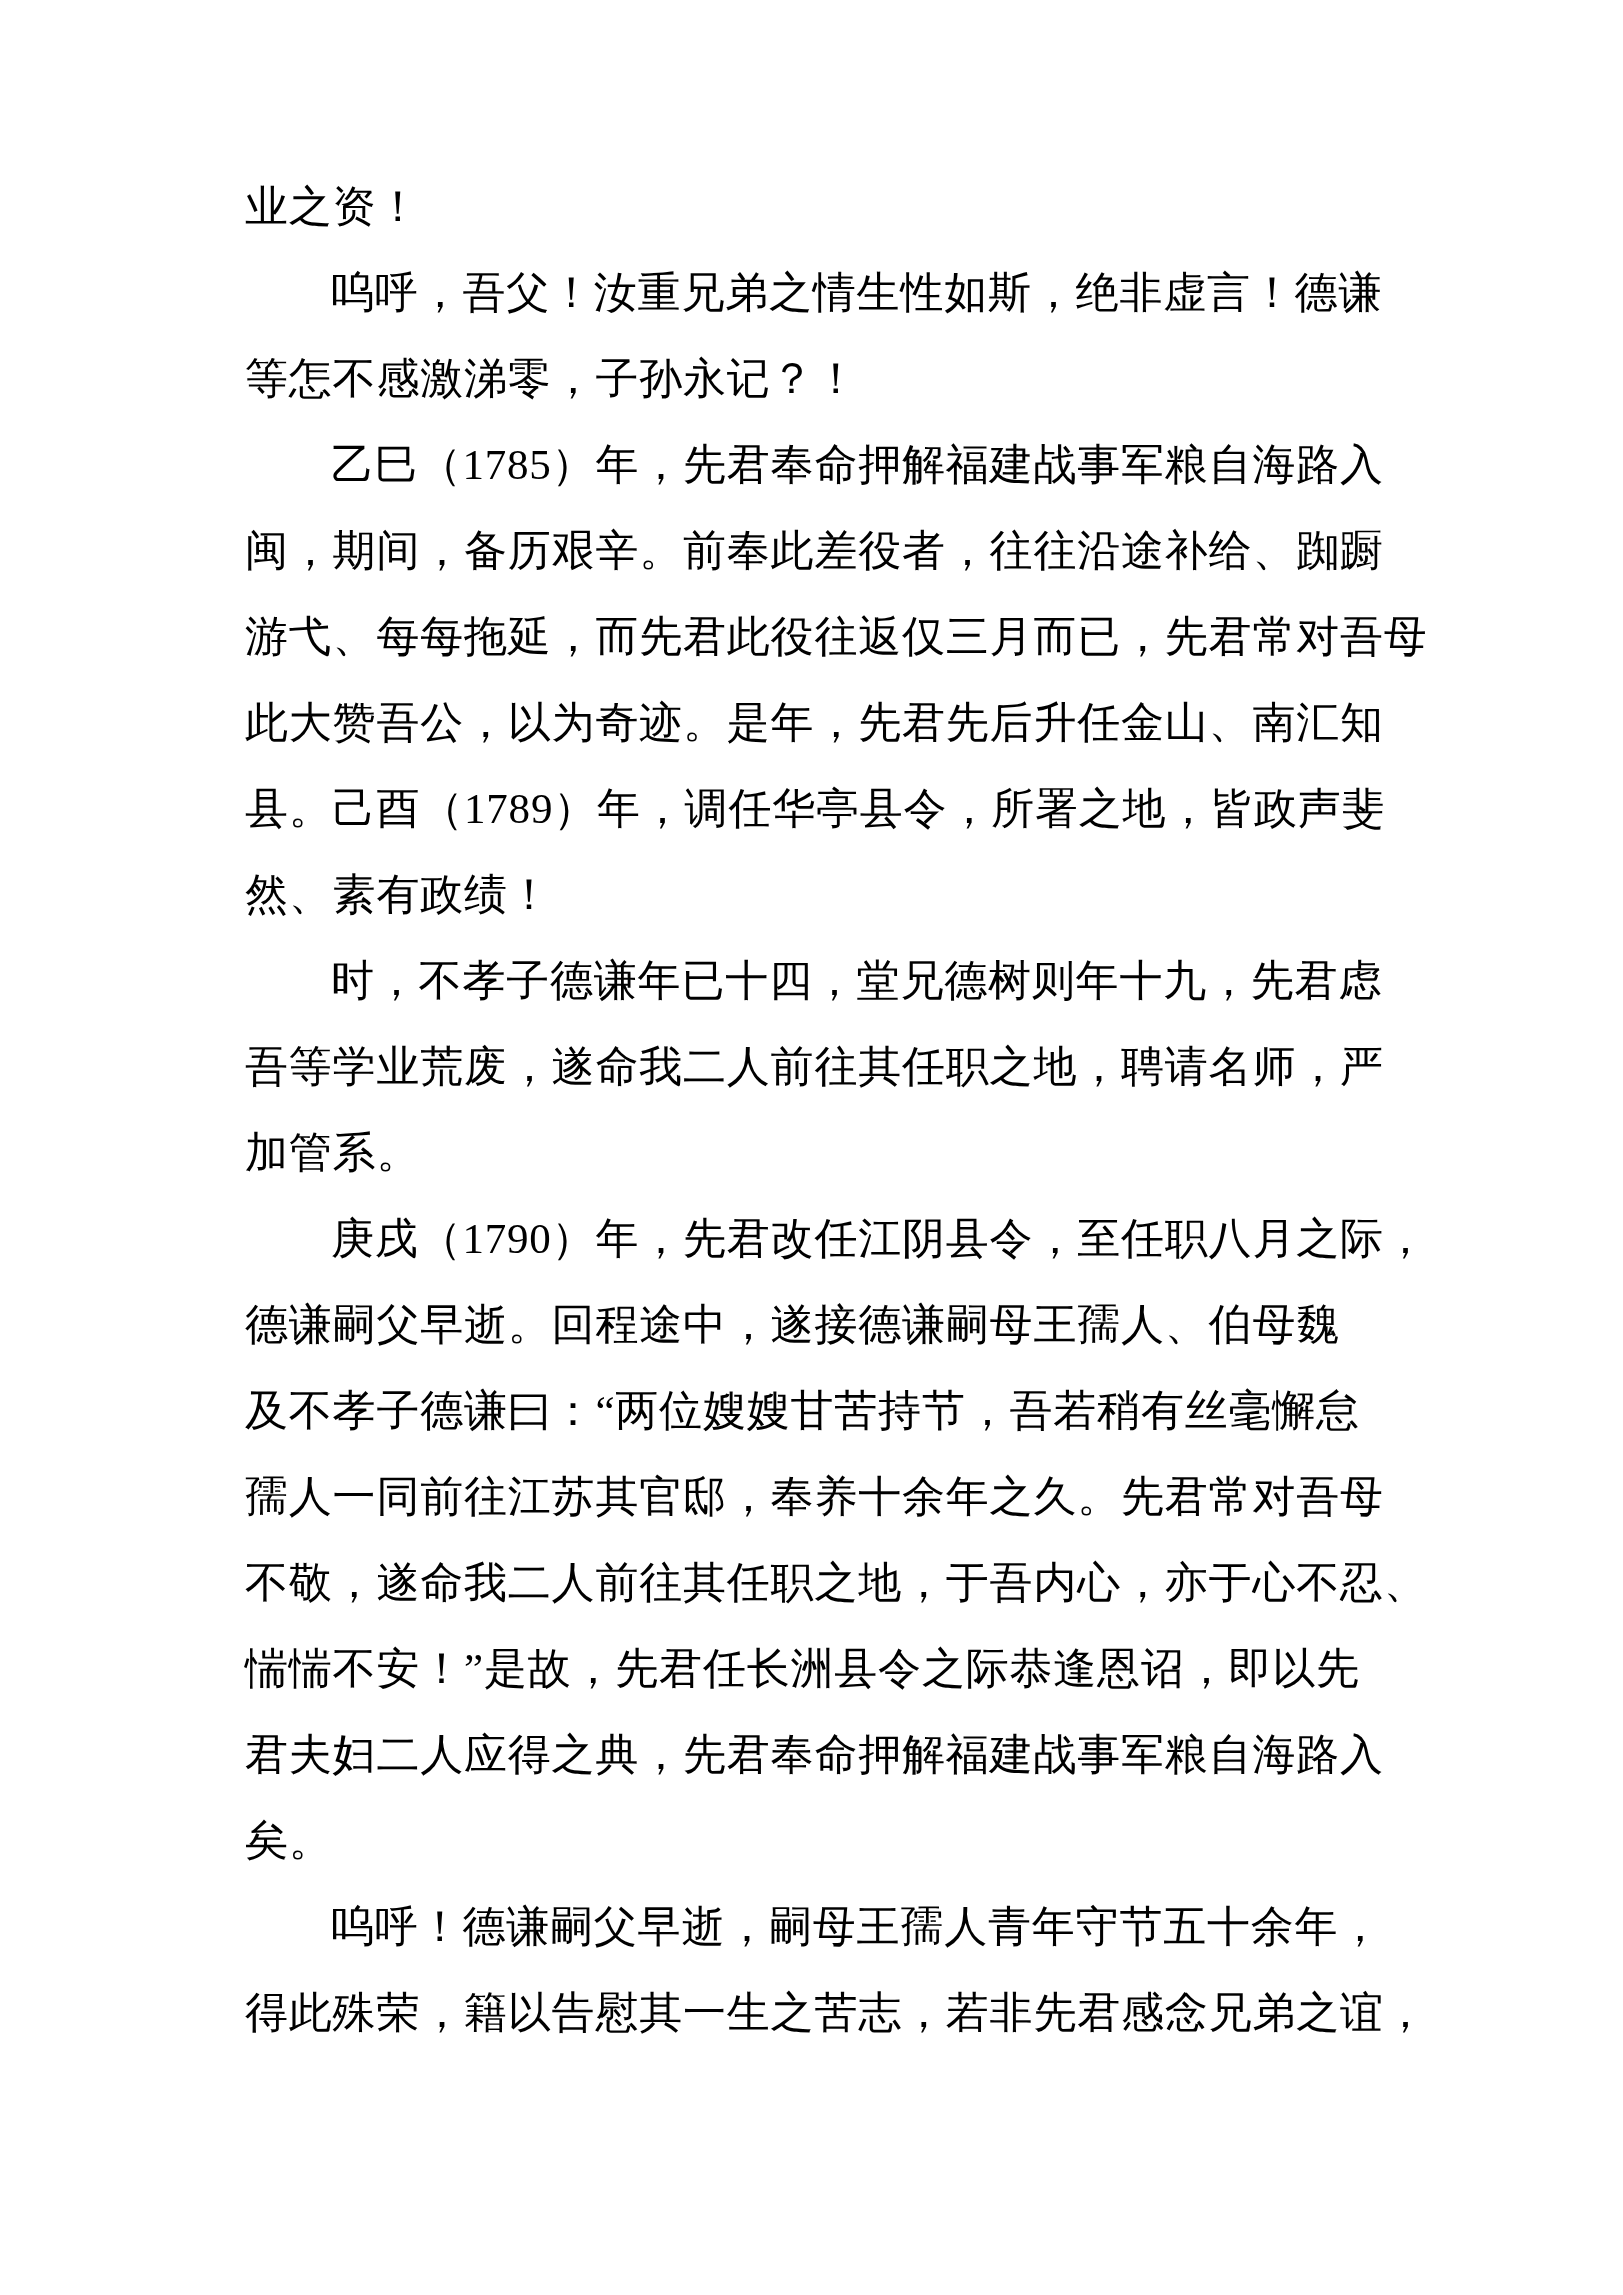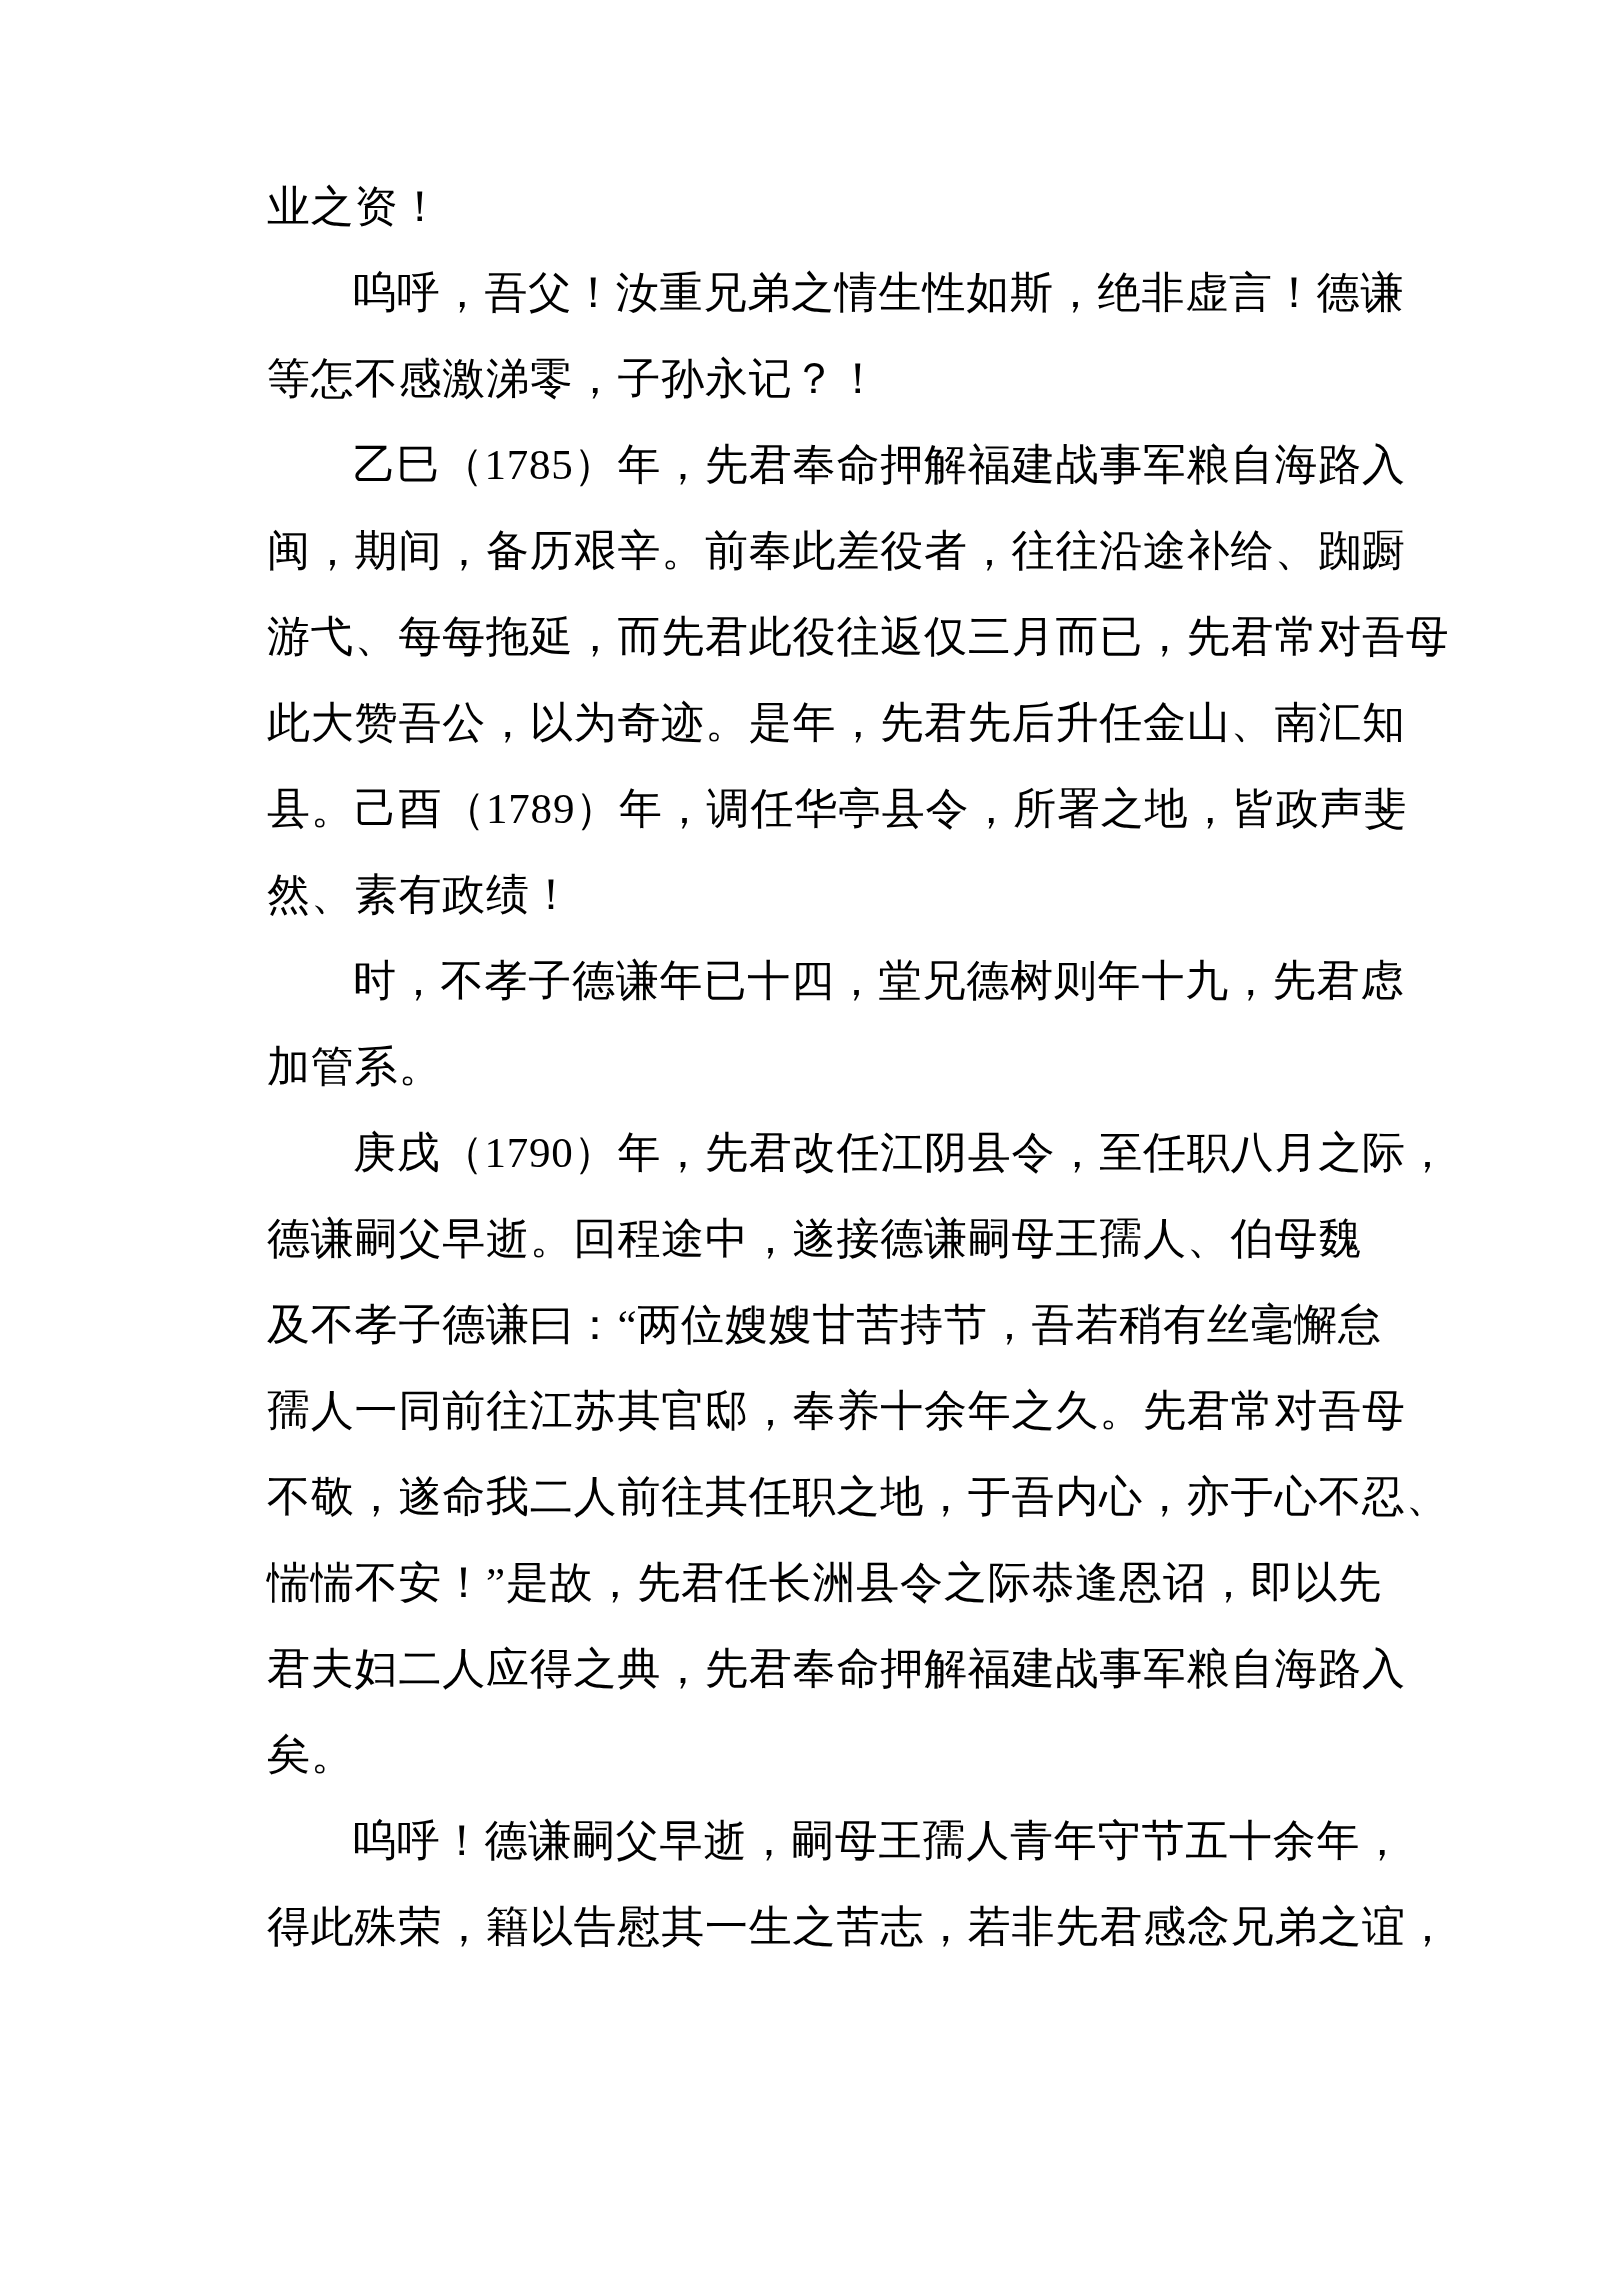--- a/index.html
+++ b/index.html
@@ -28,41 +28,41 @@
     top: 164px;
     width: 1211px;
     color: #000000;
     font-size: 43px;
     line-height: 86px;
     letter-spacing: 0.8px;
   }
   .line {
     white-space: nowrap;
     height: 86px;
-    margin-left: 22px;
   }
   .line.indent {
     padding-left: 2em;
   }
 </style>
 </head>
 <body style="background: rgb(255, 255, 255);">
 
 <div class="page">
   <div class="text-block" id="lines-container" style="color: rgb(0, 0, 0);">
       <div class="line">业之资！</div>
       <div class="line indent">呜呼，吾父！汝重兄弟之情生性如斯，绝非虚言！德谦</div>
       <div class="line">等怎不感激涕零，子孙永记？！</div>
       <div class="line indent">乙巳（1785）年，先君奉命押解福建战事军粮自海路入</div>
       <div class="line">闽，期间，备历艰辛。前奉此差役者，往往沿途补给、踟蹰</div>
       <div class="line">游弋、每每拖延，而先君此役往返仅三月而已，先君常对吾母</div>
       <div class="line">此大赞吾公，以为奇迹。是年，先君先后升任金山、南汇知</div>
       <div class="line">县。己酉（1789）年，调任华亭县令，所署之地，皆政声斐</div>
       <div class="line">然、素有政绩！</div>
       <div class="line indent">时，不孝子德谦年已十四，堂兄德树则年十九，先君虑</div>
+      <div class="line">吾等学业荒废，遂命我二人前往其任职之地，聘请名师，严</div>
       <div class="line">加管系。</div>
       <div class="line indent">庚戌（1790）年，先君改任江阴县令，至任职八月之际，</div>
       <div class="line">德谦嗣父早逝。回程途中，遂接德谦嗣母王孺人、伯母魏</div>
       <div class="line">及不孝子德谦曰：“两位嫂嫂甘苦持节，吾若稍有丝毫懈怠</div>
       <div class="line">孺人一同前往江苏其官邸，奉养十余年之久。先君常对吾母</div>
       <div class="line">不敬，遂命我二人前往其任职之地，于吾内心，亦于心不忍、</div>
       <div class="line">惴惴不安！”是故，先君任长洲县令之际恭逢恩诏，即以先</div>
       <div class="line">君夫妇二人应得之典，先君奉命押解福建战事军粮自海路入</div>
       <div class="line">矣。</div>
       <div class="line indent">呜呼！德谦嗣父早逝，嗣母王孺人青年守节五十余年，</div>

